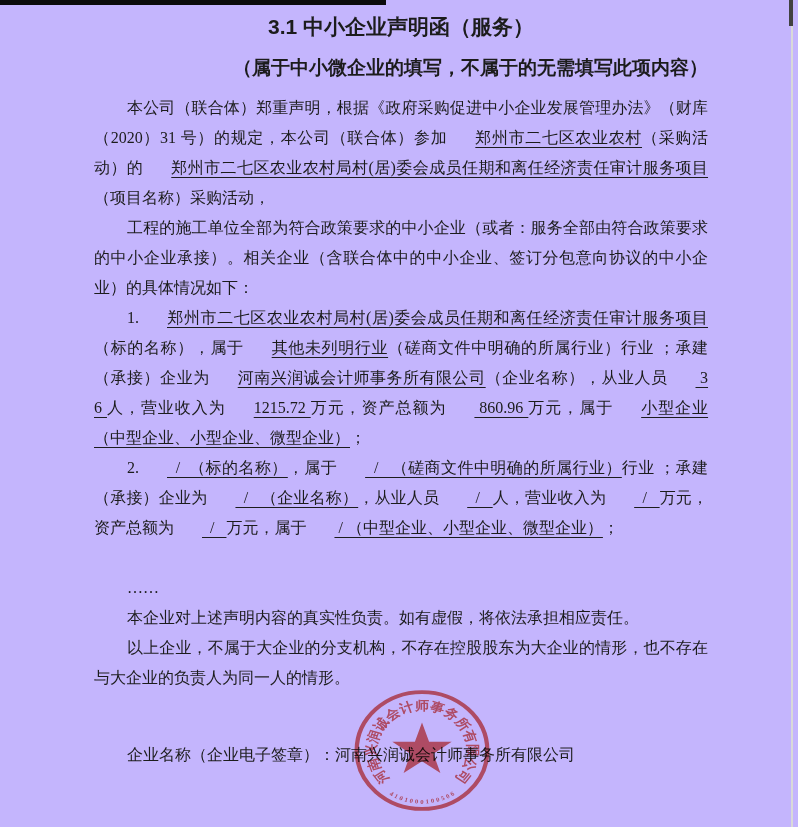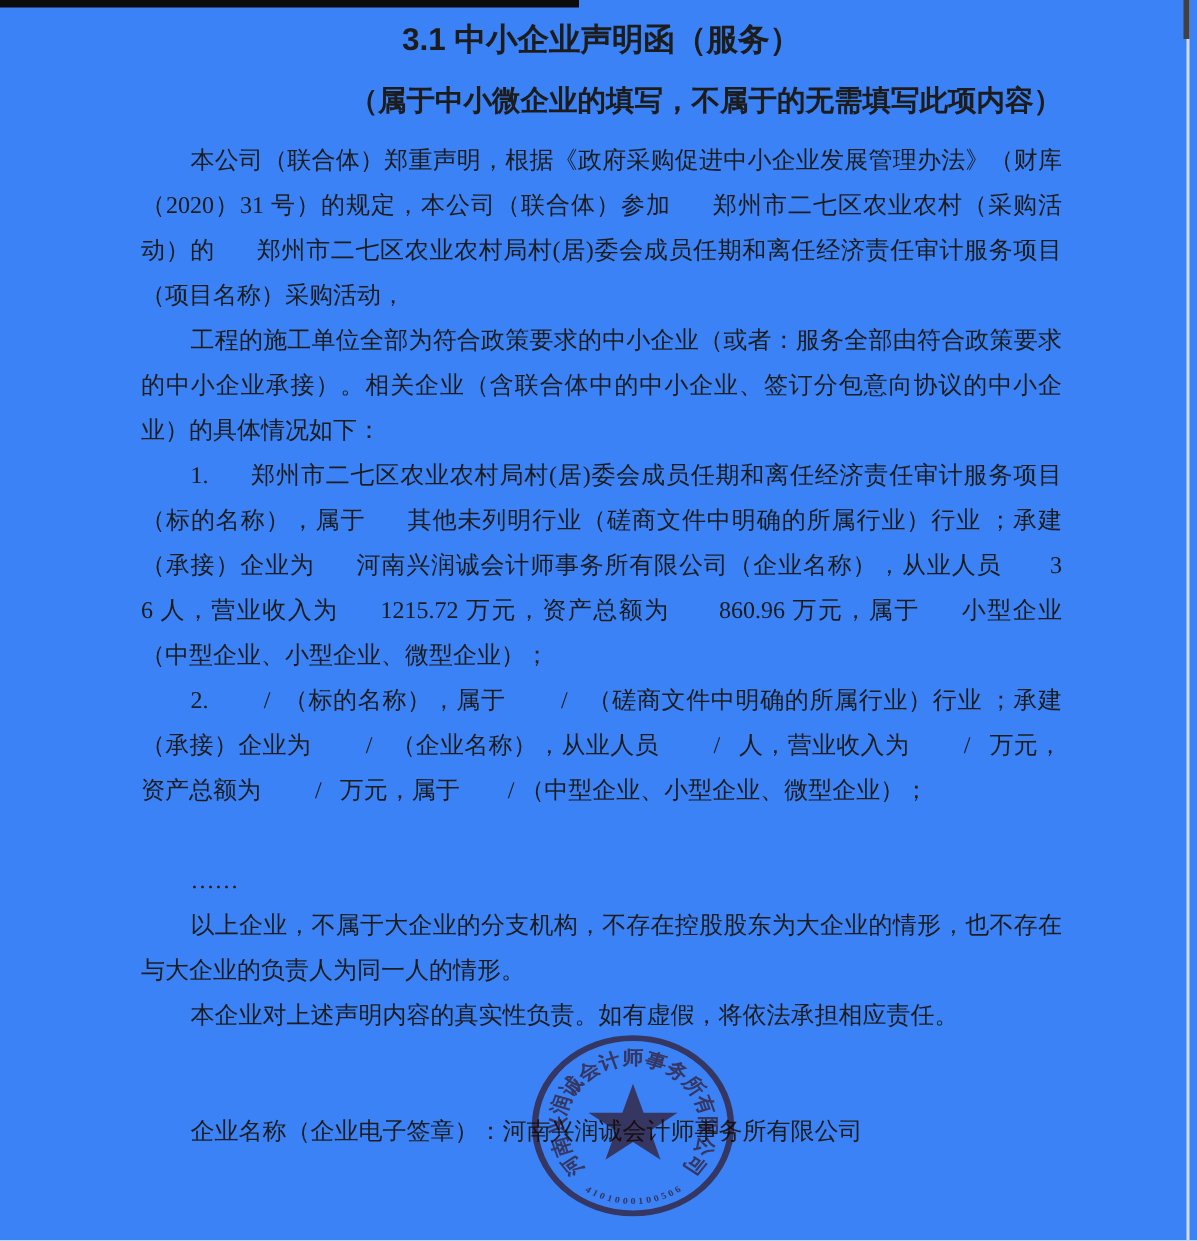--- a/index.html
+++ b/index.html
@@ -1,36 +1,36 @@
 <!DOCTYPE html>
 <html><head>
 <meta charset="utf-8">
 <style>
   html,body{margin:0;padding:0;background:#ffffff;}
   .page{
-    position:relative;width:798px;height:827px;background:#3b82f6;
+    position:relative;width:798px;height:827px;background:#c4b5fd;
     font-family:"Liberation Serif","DejaVu Serif",serif;color:#1c1c1c;overflow:hidden;
   }
   .content{position:absolute;left:94px;top:12px;width:614px;}
   .doc-title{
     font-family:"Liberation Sans","DejaVu Sans",sans-serif;
     font-size:21px;font-weight:bold;text-align:center;margin:2px 0 0 0;line-height:26px;
   }
   .doc-subtitle{
     font-family:"Liberation Sans","DejaVu Sans",sans-serif;
     font-size:19px;font-weight:bold;text-align:right;margin:15px 0 0 0;line-height:26px;
   }
   p.body{
     font-size:16px;line-height:30px;margin:0;text-align:justify;text-indent:33px;
     word-break:break-all;
   }
   p.first{margin-top:12px;}
   p.item2{margin-top:0;}
   p.ellipsis{margin-top:30px;text-align:left;}
-  .u{text-underline-offset:4px;text-decoration-thickness:1px;padding-left:28px;}
+  .u{text-decoration:underline;text-underline-offset:4px;text-decoration-thickness:1px;padding-left:28px;}
   .signature{margin-top:46px;}
   .sig-line{font-size:16px;line-height:32px;margin:0;text-indent:33px;}
   .seal{
     position:absolute;left:351px;top:687px;width:142px;height:127px;
     mix-blend-mode:multiply;opacity:.85;pointer-events:none;
   }
   .seal svg{display:block;width:100%;height:100%;}
   
   .top-bar{position:absolute;left:0;top:0;width:386px;height:5px;background:#0b0b0b;}
   .right-line{position:absolute;left:791px;top:0;width:2px;height:827px;background:#d9d9d9;}
@@ -47,22 +47,22 @@
 
   <div class="content">
     <h1 class="doc-title">3.1 中小企业声明函（服务）</h1>
     <h2 class="doc-subtitle">（属于中小微企业的填写，不属于的无需填写此项内容）</h2>
 
     <p class="body first"><span>本公司（联合体）郑重声明，根据《政府采购促进中小企业发展管理办法》（财库（2020）31 号）的规定，本公司（联合体）参加</span><span class="u">郑州市二七区农业农村</span><span>（采购活动）的</span><span class="u">郑州市二七区农业农村局村(居)委会成员任期和离任经济责任审计服务项目</span><span>（项目名称）采购活动，</span></p>
     <p class="body"><span>工程的施工单位全部为符合政策要求的中小企业（或者：服务全部由符合政策要求的中小企业承接）。相关企业（含联合体中的中小企业、签订分包意向协议的中小企业）的具体情况如下：</span></p>
     <p class="body"><span>1.</span><span class="u">郑州市二七区农业农村局村(居)委会成员任期和离任经济责任审计服务项目</span><span>（标的名称），属于</span><span class="u">其他未列明行业</span><span>（磋商文件中明确的所属行业）行业 ；承建（承接）企业为</span><span class="u">河南兴润诚会计师事务所有限公司</span><span>（企业名称），从业人员</span><span class="u">&nbsp;36&nbsp;</span><span>人，营业收入为</span><span class="u">1215.72&nbsp;</span><span>万元，资产总额为</span><span class="u">&nbsp;860.96&nbsp;</span><span>万元，属于</span><span class="u">小型企业（中型企业、小型企业、微型企业）</span><span>；</span></p>
     <p class="body item2"><span>2.</span><span class="u">&nbsp;&nbsp;/&nbsp;&nbsp;（标的名称）</span><span>，属于</span><span class="u">&nbsp;&nbsp;/&nbsp;&nbsp;&nbsp;（磋商文件中明确的所属行业）</span><span>行业 ；承建（承接）企业为</span><span class="u">&nbsp;&nbsp;/&nbsp;&nbsp;&nbsp;（企业名称）</span><span>，从业人员</span><span class="u">&nbsp;&nbsp;/&nbsp;&nbsp;&nbsp;</span><span>人，营业收入为</span><span class="u">&nbsp;&nbsp;/&nbsp;&nbsp;&nbsp;</span><span>万元，资产总额为</span><span class="u">&nbsp;&nbsp;/&nbsp;&nbsp;&nbsp;</span><span>万元，属于</span><span class="u">&nbsp;/&nbsp;（中型企业、小型企业、微型企业）</span><span>；</span></p>
     <p class="body ellipsis"><span>……</span></p>
+    <p class="body"><span>本企业对上述声明内容的真实性负责。如有虚假，将依法承担相应责任。</span></p>
     <p class="body"><span>以上企业，不属于大企业的分支机构，不存在控股股东为大企业的情形，也不存在与大企业的负责人为同一人的情形。</span></p>
-    <p class="body"><span>本企业对上述声明内容的真实性负责。如有虚假，将依法承担相应责任。</span></p>
 
     <div class="signature">
       <p class="sig-line"><span>企业名称（企业电子签章）：</span><span>河南兴润诚会计师事务所有限公司</span></p>
     </div>
   </div>
 
   <div class="seal">
     <svg id="seal-svg" viewBox="0 0 200 200" preserveAspectRatio="none" font-family="Liberation Serif, DejaVu Serif, serif">
       <circle cx="100" cy="100" r="92" fill="none" stroke="#dd4e4a" stroke-width="6"></circle>
       <path fill="#dd4e4a" d="M100,56 L110,86.3 L141.8,86.4 L116.2,105.3 L125.9,135.6 L100,117 L74.1,135.6 L83.8,105.3 L58.2,86.4 L90,86.3 Z"></path>

